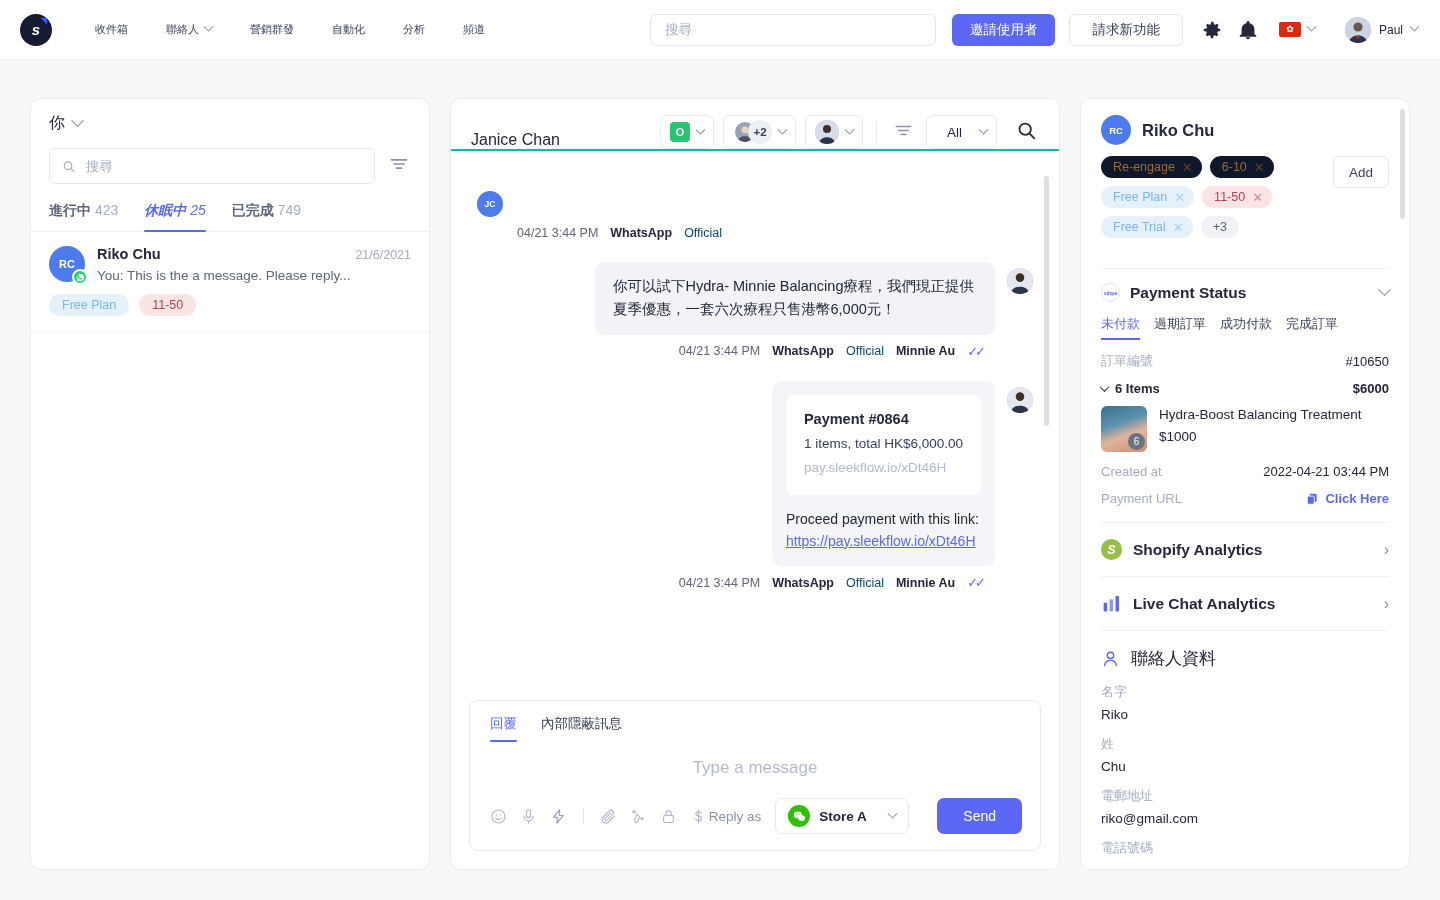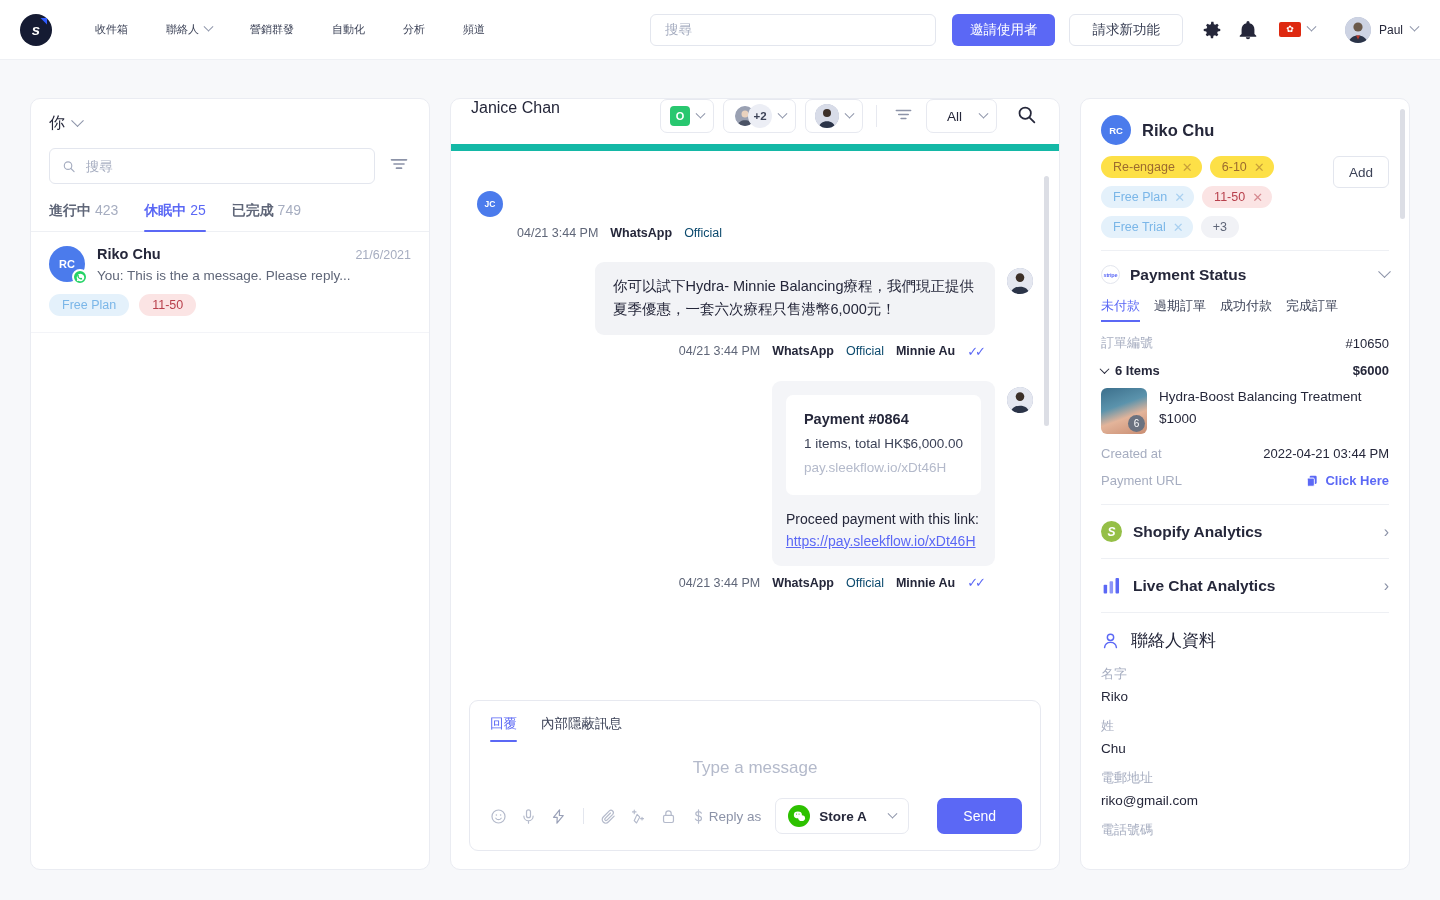--- a/index.html
+++ b/index.html
@@ -111,21 +111,21 @@
   .filter-ic { cursor: pointer; padding: 2px; }
 
   .tabs { display: flex; gap: 26px; margin-top: 18px; padding: 0 18px;
     border-bottom: 1px solid #eef0f4; }
   .tab {
     padding-bottom: 11px; font-size: 14px; color: #8c93a8;
     cursor: pointer; position: relative; white-space: nowrap;
   }
   .tab b { font-weight: 700; color: #5f6678; }
   .tab .cnt { color: #a6adc0; font-weight: 400; }
-  .tab.active { color: #5b68f5; }
+  .tab.active { color: #5b68f5; font-style: italic; }
   .tab.active b, .tab.active .cnt { color: #5b68f5; }
   .tab.active::after {
     content: ""; position: absolute; left: 0; right: 0; bottom: -1px;
     height: 2.5px; background: #5b68f5; border-radius: 2px;
   }
 
   .conv-list { flex: 1; overflow: hidden; }
   .conv {
     padding: 14px 18px 16px 18px; cursor: pointer;
     border-bottom: 1px solid #f3f4f8;
@@ -154,22 +154,22 @@
   .chips { display: flex; gap: 10px; margin-top: 11px; }
   .chip {
     font-size: 12.5px; padding: 4px 13px; border-radius: 13px; white-space: nowrap;
   }
   .chip.blue { background: #e4f1fb; color: #7ab6e8; }
   .chip.pink { background: #fbe4e4; color: #b8404c; }
 
   
   .center { flex: 1; display: flex; flex-direction: column; min-width: 0; }
   .conv-header {
-    height: 52px; display: flex; align-items: flex-start;
-    padding: 0 18px 0 20px; border-bottom: 7px solid #14b8a6;
+    height: 52px; display: flex; align-items: flex-end;
+    padding: 0 18px 0 20px; border-bottom: 2px solid #14b8a6;
   }
   .conv-title { font-size: 16px; color: #25273a; }
   .hdr-tools { margin-left: auto; display: flex; align-items: center; gap: 9px; }
   .pill {
     height: 34px; border: 1px solid #e7e9f0; border-radius: 7px;
     display: flex; align-items: center; gap: 7px; padding: 0 9px;
     background: #fff; cursor: pointer;
   }
   .green-sq {
     width: 20px; height: 20px; border-radius: 4px; background: #28c76f;
@@ -276,32 +276,32 @@
   .rp { padding: 16px 20px 0 20px; }
   .rp-head { display: flex; align-items: center; gap: 11px; }
   .rp-name { font-size: 16.5px; font-weight: 700; }
   .tagbox { display: flex; margin-top: 11px; gap: 14px; }
   .tags { display: flex; flex-wrap: wrap; gap: 8px; flex: 1; }
   .tag {
     display: flex; align-items: center; gap: 7px;
     font-size: 12.5px; padding: 4px 9px 4px 12px; border-radius: 13px; white-space: nowrap;
   }
   .tag .x { font-size: 13px; opacity: .55; cursor: pointer; line-height: 1; }
-  .tag.tan { background: #fde047; color: #9c6b2f; }
+  .tag.tan { background: #0f172a; color: #9c6b2f; }
   .tag.blue { background: #e4f1fb; color: #7ab6e8; }
   .tag.pink { background: #fbe4e4; color: #b8404c; }
   .tag.grey { background: #f1f2f6; color: #5f6678; padding: 4px 12px; }
   .btn-add {
     height: 32px; padding: 0 15px; background: #fff; border: 1px solid #e3e6ee;
     border-radius: 6px; font-size: 13.5px; color: #3c4257; cursor: pointer;
     font-family: inherit; align-self: flex-start;
   }
 
   .sec-head {
-    display: flex; align-items: center; gap: 10px; margin-top: 12px;
+    display: flex; align-items: center; gap: 10px; margin-top: 30px;
     padding-top: 14px; border-top: 1px solid #eef0f4;
   }
   .sec-title { font-size: 15.5px; font-weight: 700; color: #25273a; }
   .sec-head .chev { margin-left: auto; }
   .stripe-ic {
     width: 19px; height: 19px; border-radius: 50%; border: 1px solid #e3e6ee;
     display: flex; align-items: center; justify-content: center;
     font-size: 5.5px; font-weight: 700; color: #5b68f5; letter-spacing: -.2px;
   }
 

